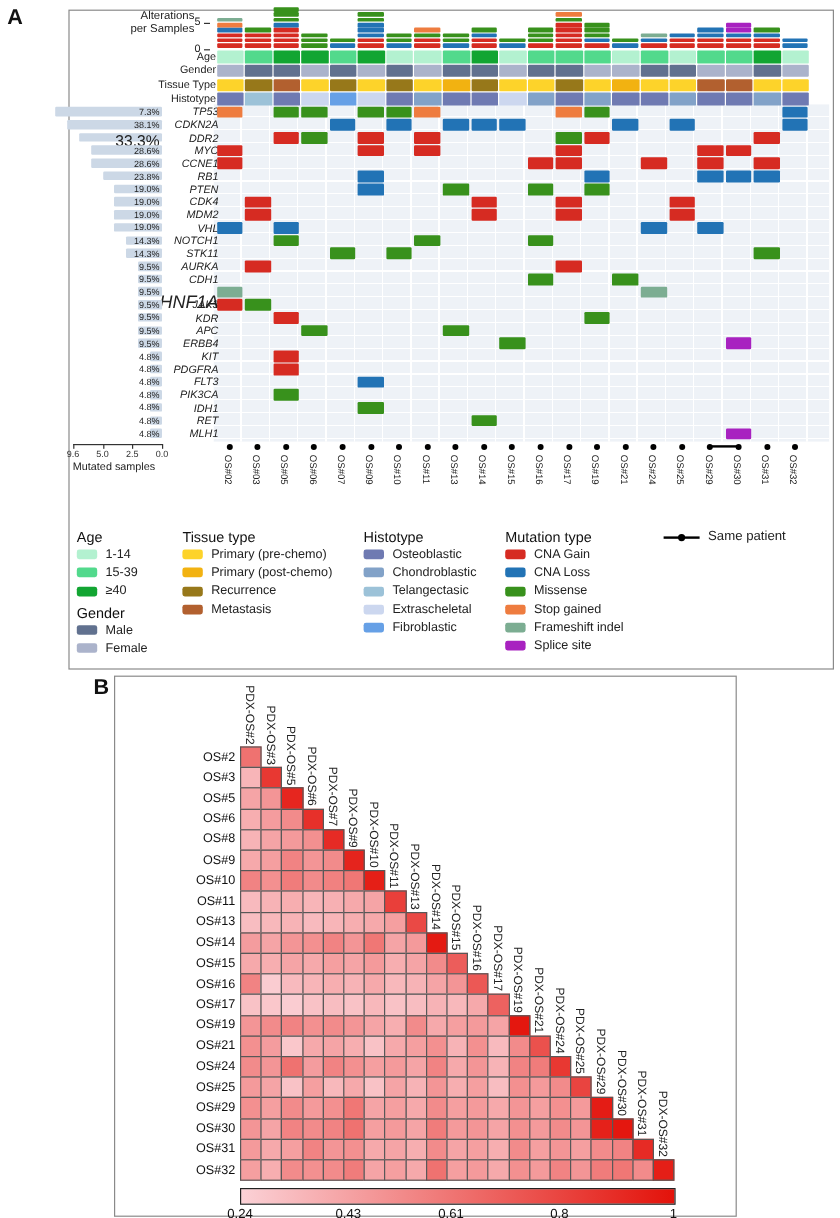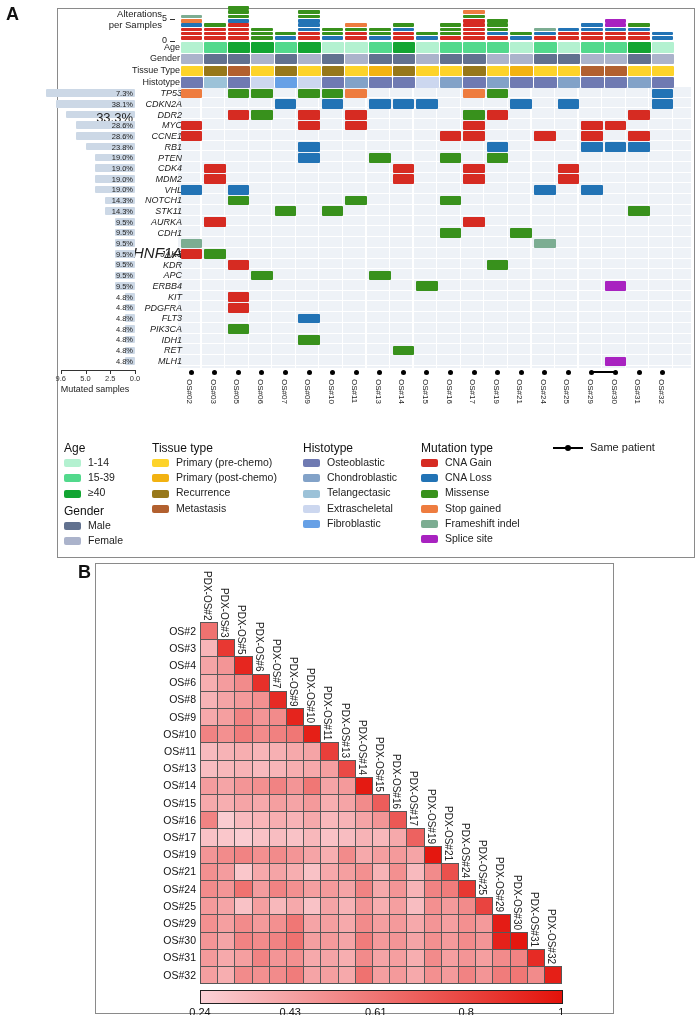--- a/index.html
+++ b/index.html
@@ -451,21 +451,21 @@
       <div class="legend-item" style="left: 590px; top: 441px; font-size: 11px;">Same patient</div>
     </div>
   <span class="panel-letter" style="left:78px;top:562px;">B</span>
   <div class="panel-box" style="left:95px;top:563px;width:517px;height:449px;"></div>
   <div id="panelB" class="abs" style="left:0;top:556px;width:700px;height:459px;">
       <div class="hm-rowlab" style="left: 134px; top: 68.5px; width: 62px;">OS#2</div>
       <div class="hm-cell" style="left: 200px; top: 66px; width: 18.2px; height: 18.2px; background: rgb(239, 114, 112);"></div>
       <div class="hm-rowlab" style="left: 134px; top: 85.7px; width: 62px;">OS#3</div>
       <div class="hm-cell" style="left: 200px; top: 83.2px; width: 18.2px; height: 18.2px; background: rgb(248, 181, 184);"></div>
       <div class="hm-cell" style="left: 217.2px; top: 83.2px; width: 18.2px; height: 18.2px; background: rgb(232, 56, 50);"></div>
-      <div class="hm-rowlab" style="left: 134px; top: 102.9px; width: 62px;">OS#4</div>
+      <div class="hm-rowlab" style="left: 134px; top: 102.9px; width: 62px;">OS#5</div>
       <div class="hm-cell" style="left: 200px; top: 100.4px; width: 18.2px; height: 18.2px; background: rgb(245, 164, 166);"></div>
       <div class="hm-cell" style="left: 217.2px; top: 100.4px; width: 18.2px; height: 18.2px; background: rgb(243, 149, 150);"></div>
       <div class="hm-cell" style="left: 234.4px; top: 100.4px; width: 18.2px; height: 18.2px; background: rgb(230, 38, 31);"></div>
       <div class="hm-rowlab" style="left: 134px; top: 120.1px; width: 62px;">OS#6</div>
       <div class="hm-cell" style="left: 200px; top: 117.6px; width: 18.2px; height: 18.2px; background: rgb(247, 174, 176);"></div>
       <div class="hm-cell" style="left: 217.2px; top: 117.6px; width: 18.2px; height: 18.2px; background: rgb(244, 156, 158);"></div>
       <div class="hm-cell" style="left: 234.4px; top: 117.6px; width: 18.2px; height: 18.2px; background: rgb(242, 139, 139);"></div>
       <div class="hm-cell" style="left: 251.6px; top: 117.6px; width: 18.2px; height: 18.2px; background: rgb(231, 48, 42);"></div>
       <div class="hm-rowlab" style="left: 134px; top: 137.3px; width: 62px;">OS#8</div>
       <div class="hm-cell" style="left: 200px; top: 134.8px; width: 18.2px; height: 18.2px; background: rgb(247, 179, 182);"></div>

